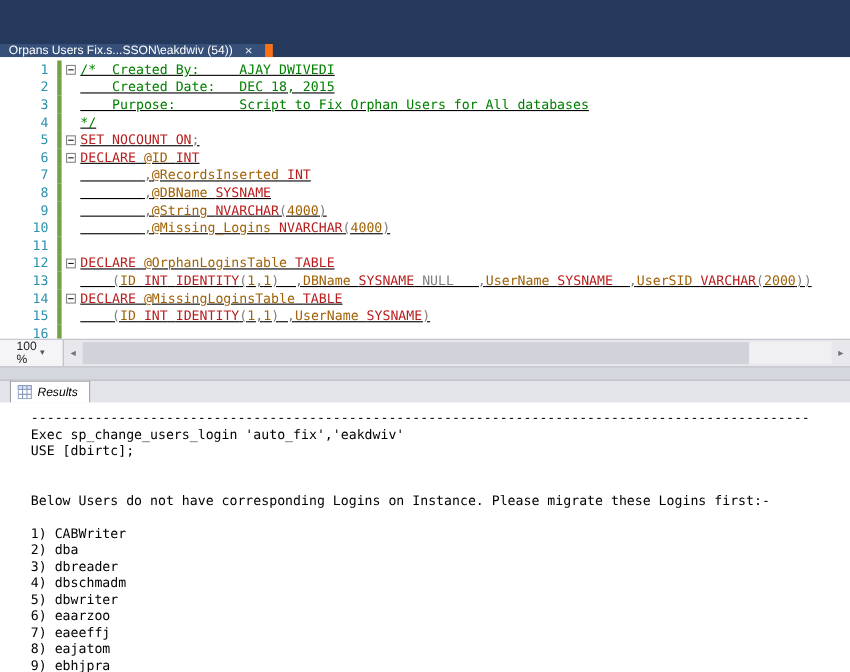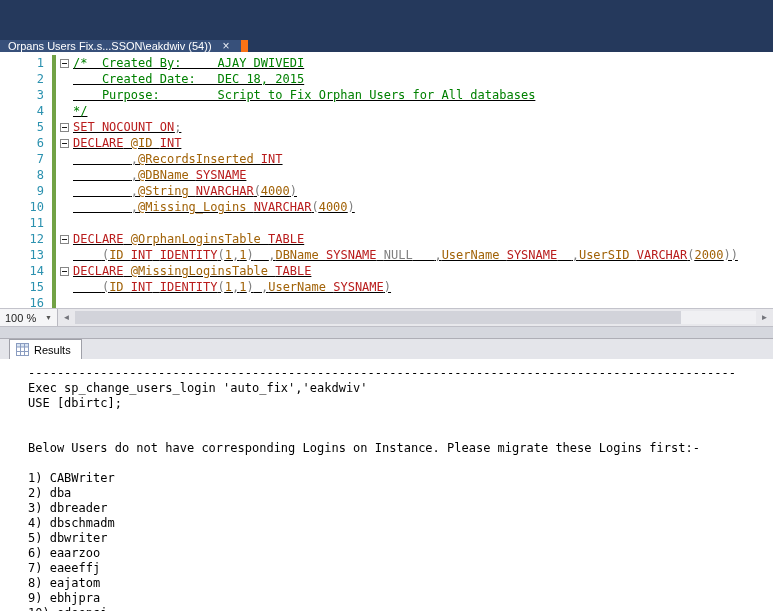--- a/index.html
+++ b/index.html
@@ -35,40 +35,40 @@
   .seg-cm { color:#008000; }
   .seg-kw { color:#b91c1c; }
   .seg-op { color:#808080; }
   .seg-pl { color:#a16207;text-align:right; }
 
   
   .hbar { flex:0 0 18px; background:#E8E8EC; border-top:1px solid #C3C3CB; display:flex; align-items:stretch; }
   .zoom {
     flex:0 0 58px; background:#F5F5F7; border-right:1px solid #B9B9C1;
     display:flex; align-items:center; justify-content:space-between;
-    padding:0 5px; font-size:11px; color:#222;
+    padding:0 15px; font-size:11px; color:#222;
   }
   .zoom .dd { font-size:7px; color:#555; }
   .scroll-btn { flex:0 0 17px; display:flex; align-items:center; justify-content:center; font-size:8px; color:#73747B; }
   .track { flex:1; position:relative; background:#F0F0F3; margin:2px 0; }
   .thumb { position:absolute; top:0; bottom:0; background:#D2D3DA; }
   .thumb.editor-thumb { left:0; width:89%; }
   .thumb.results-thumb { left:36%; width:15%; background:#C9CAD2; }
   .grips {
     position:absolute; left:50%; top:50%; width:9px; height:8px;
     transform:translate(-50%,-50%);
     background:repeating-linear-gradient(90deg,#84858D 0 1px,rgba(0,0,0,0) 1px 3px);
   }
 
   
   .splitter { flex:0 0 12px; background:#D5D7DE; border-top:1px solid #BFBFC7; }
   .tabstrip { flex:0 0 21px; background:#E4E5EA; border-top:1px solid #AEAEB6; display:flex; align-items:flex-end; padding-left:9px; }
   .res-tab {
     height:20px; background:#fff; border:1px solid #9FA0A8; border-bottom:none;
-    display:flex; align-items:center; gap:5px; padding:0 10px 0 6px; font-size:11px; color:#000;
+    display:flex; align-items:center; gap:5px; padding:0 10px 0 6px; font-size:11px; color:#000;font-style:italic;
   }
 
   
   .results { flex:0 0 263px; background:#fff; overflow:hidden; padding:7px 0 0 28px; }
   .res-line { margin:0; font:12px/15px "DejaVu Sans Mono", monospace; white-space:pre; color:#000; }
 </style>
 </head>
 <body>
 
 <div class="window">

